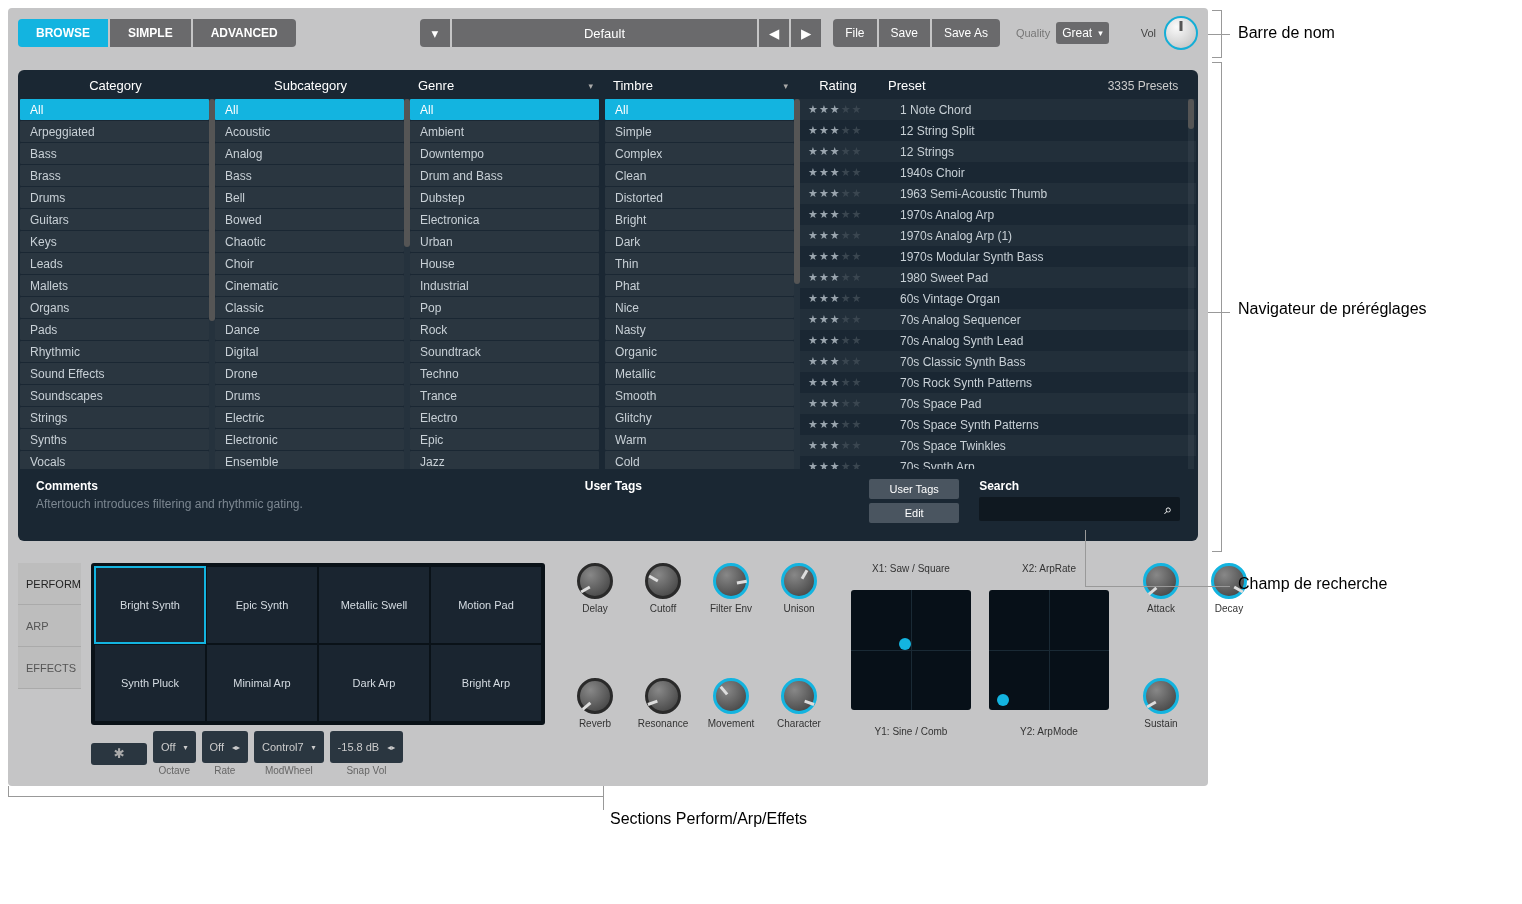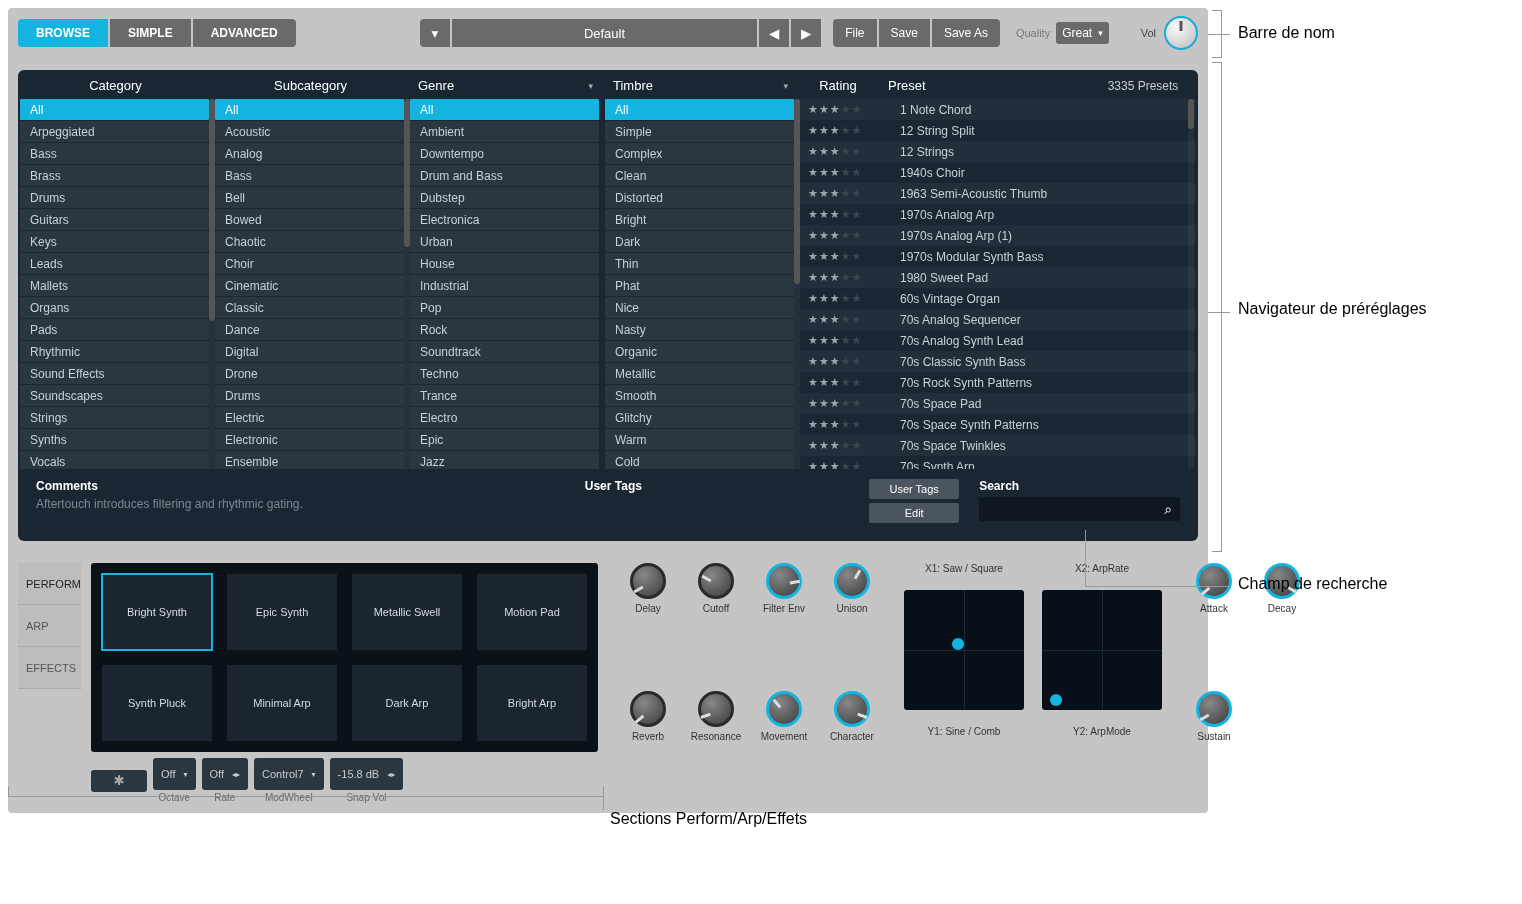--- a/index.html
+++ b/index.html
@@ -57,21 +57,21 @@
 .search-col{flex:0 0 200px}
 .search-col h4{color:#fff;font-size:12px;margin-bottom:4px}
 .search-box{display:flex;background:#0f1820;height:24px;border-radius:2px;align-items:center;padding:0 8px}
 .search-box input{flex:1;background:none;border:none;color:#fff;outline:none}
 .search-box .ico{color:#fff;font-size:14px}
 .perform{display:flex;padding:10px;gap:10px}
 .side-tabs{display:flex;flex-direction:column;width:80px}
 .side-tab{height:42px;background:#bdbdbd;color:#555;font-size:11px;border:none;text-align:left;padding-left:8px;cursor:pointer;border-bottom:1px solid #aaa}
 .side-tab.active{color:#222}
 .pads-area{display:flex;flex-direction:column;gap:6px}
-.pads{display:grid;grid-template-columns:repeat(4,112px);grid-template-rows:repeat(2,78px);gap:13px;background:#0a1218;padding:10px;border-radius:3px}
+.pads{display:grid;grid-template-columns:repeat(4,112px);grid-template-rows:repeat(2,78px);gap:0;background:#0a1218;padding:3px;border-radius:3px}
 .pad{background:#1a2530;color:#d5dce2;font-size:11px;display:flex;align-items:center;justify-content:center;border:1px solid #0a1218;cursor:pointer;text-align:center;padding:4px}
 .pad.sel{border:2px solid #13b4e0;position:relative}
 .pad.sel:before,.pad.sel:after{content:'';position:absolute;width:14px;height:14px;border:2px solid #13b4e0}
 .pad.sel:before{top:-2px;left:-2px;border-right:none;border-bottom:none}
 .pad.sel:after{bottom:-2px;right:-2px;border-left:none;border-top:none}
 .pad-controls{display:flex;gap:6px;align-items:center}
 .gear-btn{width:56px;height:22px;background:#2a3640;border:none;border-radius:3px;color:#aaa;cursor:pointer}
 .mini-sel{height:32px;background:#2a3640;color:#ccc;border:none;font-size:11px;padding:0 8px;border-radius:3px;display:flex;align-items:center;gap:8px}
 .mini-sel .chev{font-size:8px}
 .mini-col{display:flex;flex-direction:column;align-items:center;gap:2px}

